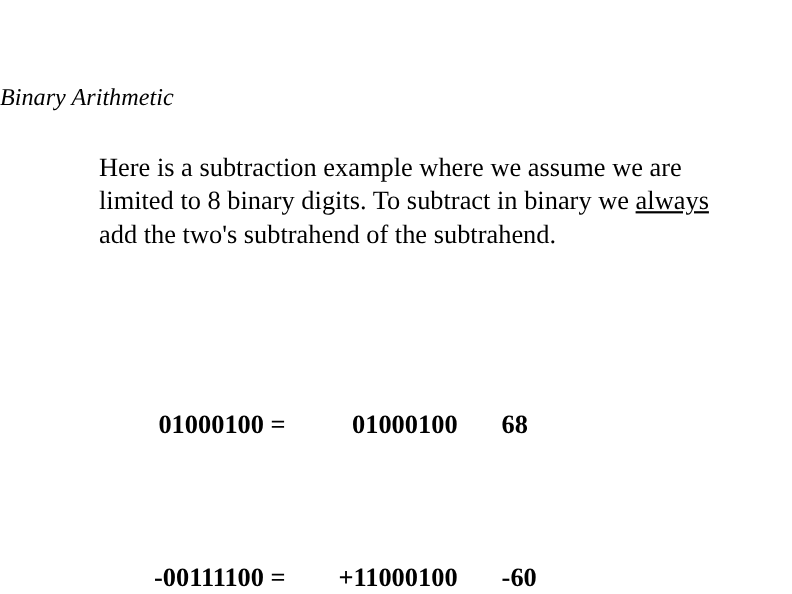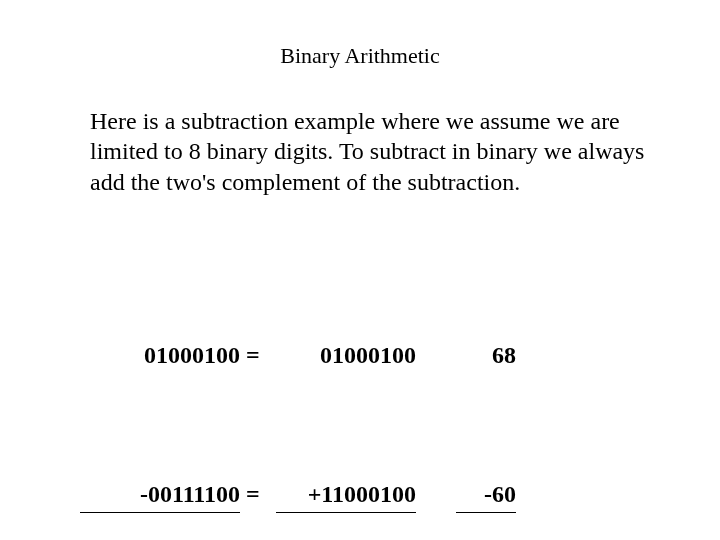--- a/index.html
+++ b/index.html
@@ -11,63 +11,64 @@
     font-family: "Times New Roman", Times, serif;
     color: #000000;
   }
   .slide {
     width: 720px;
     height: 540px;
     position: relative;
     box-sizing: border-box;
   }
   .title {
-    text-align: center;
     font-size: 22px;
     line-height: 1.25;
-    padding-top: 42px;
+    padding-top: 74px;
+    font-style: italic;
   }
   .body-text {
     font-size: 24px;
     line-height: 1.28;
     margin: 36px 70px 0 90px;
   }
   .underline {
+    text-decoration: underline;
   }
   .math-block {
     font-size: 24px;
     line-height: 1.45;
     margin-top: 36px;
     margin-left: 80px;
     white-space: pre;
   }
   .math-row {
     display: flex;
     font-weight: bold;
   }
   .col-left { width: 160px; text-align: right; }
   .col-eq1  { width: 30px;  text-align: left; padding-left: 6px; }
   .col-mid  { width: 140px; text-align: right; }
   .col-eq2  { width: 40px;  text-align: center; }
-  .col-right{ width: 60px;  text-align: right; }
+  .col-right{ width: 60px;  }
   .rule-left { border-bottom: 1.5px solid #000; }
   .rule-mid  { border-bottom: 1.5px solid #000; }
   .rule-right{ border-bottom: 1.5px solid #000; }
 </style>
 </head>
 <body>
 
 <div class="slide">
 
   <div class="title">
     <div>Binary Arithmetic</div>
   </div>
 
   <div class="body-text">
-    <span>Here is a subtraction example where we assume we are limited to 8 binary digits. To subtract in binary we </span><span class="underline">always</span><span> add the two's complement of the subtraction.</span>
+    <span>Here is a subtraction example where we assume we are limited to 8 binary digits. To subtract in binary we </span><span class="underline">always</span><span> add the two's subtrahend of the subtrahend.</span>
   </div>
 
   <div class="math-block">
 
     <div class="math-row">
       <span class="col-left">01000100</span>
       <span class="col-eq1">=</span>
       <span class="col-mid">01000100</span>
       <span class="col-eq2"></span>
       <span class="col-right">68</span>

